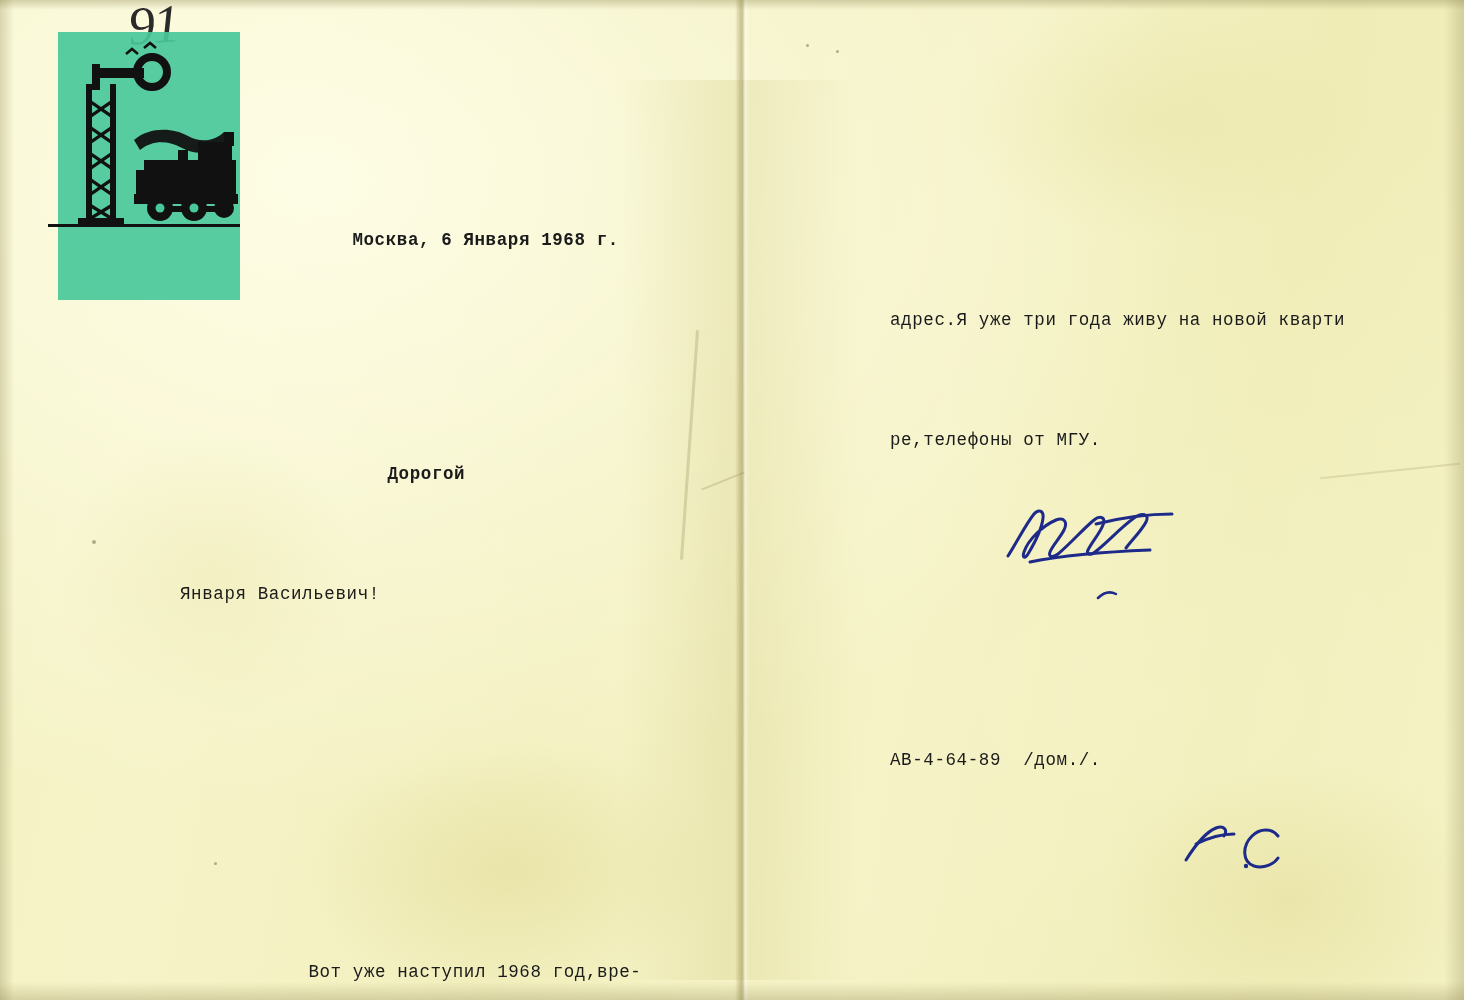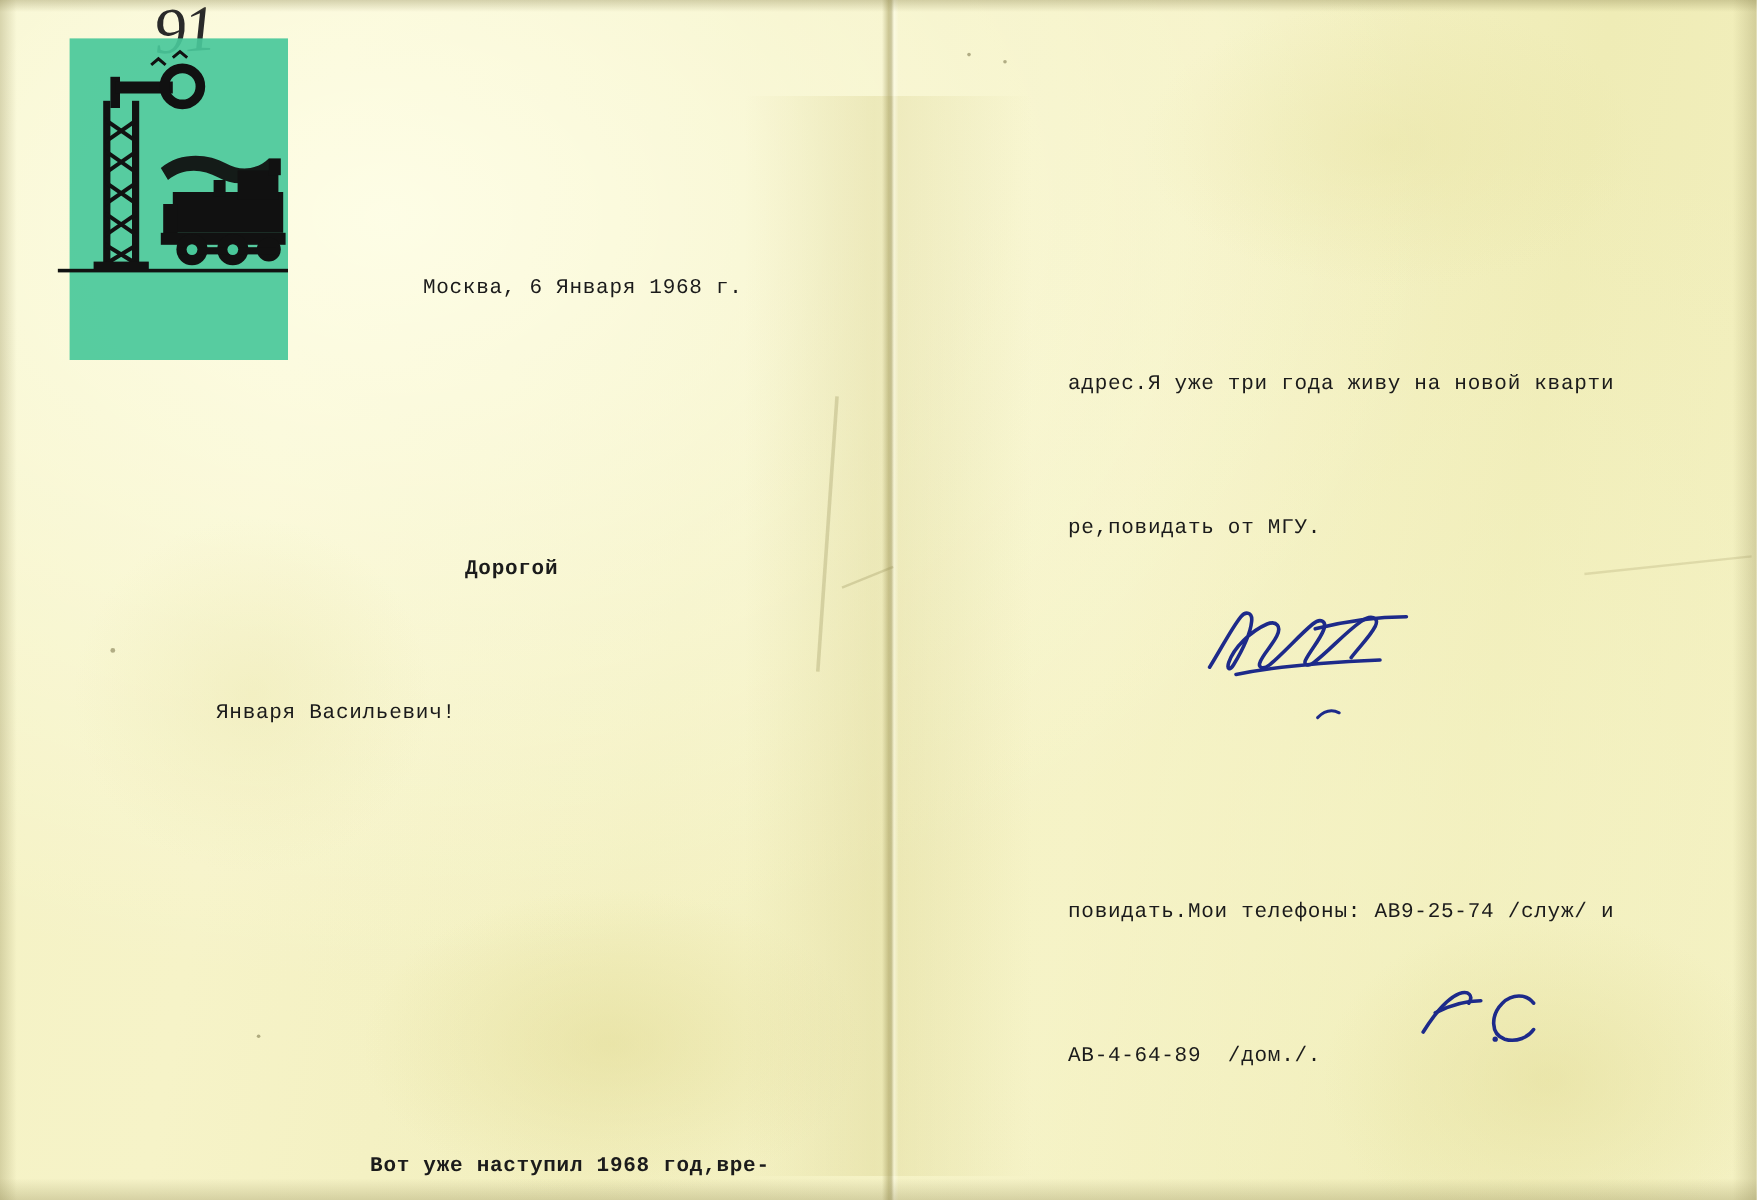--- a/index.html
+++ b/index.html
@@ -108,25 +108,25 @@
     font-size: 17.5px;
     line-height: 40px;
     letter-spacing: 0.6px;
     white-space: pre;
   }
   .col-left  { left: 180px; top: 100px; width: 540px; }
   .col-right { left: 890px; top: 100px; width: 560px; }
 
   .para { margin: 0 0 0 0; }
   .para + .para { margin-top: 0; }
-  .indent { padding-left: 128px; font-weight: bold; }
+  .indent { padding-left: 128px; }
   .indent-sm { padding-left: 96px; }
   .line { display: block; }
 
-  .date-line { padding-left: 172px; }
+  .date-line { padding-left: 172px; font-weight: bold; }
   .salut { padding-left: 208px; }
 
   .gap-sm { height: 18px; }
   .gap-md { height: 34px; }
 
   
   .col-left .line:nth-child(odd)  { transform: translateX(0.4px); }
   .col-left .line:nth-child(3n)   { transform: translateX(-0.5px); font-weight: bold; }
   .col-right .line:nth-child(4n)  { transform: translateX(0.5px); }
 
@@ -254,25 +254,24 @@
 
     
 
     
   </div>
 
   <div class="col col-right">
 
     <div class="para">
       <span class="line">адрес.Я уже три года живу на новой кварти</span>
-      <span class="line">ре,повидать от МГУ.</span>
+      <span class="line">ре,телефоны от МГУ.</span>
     </div>
 
     <div class="para">
-      <span class="line">повидать.Мои телефоны: АВ9-25-74 /служ/ и</span>
       <span class="line">АВ-4-64-89  /дом./.</span>
     </div>
 
     
 
     
     
     
 
     

